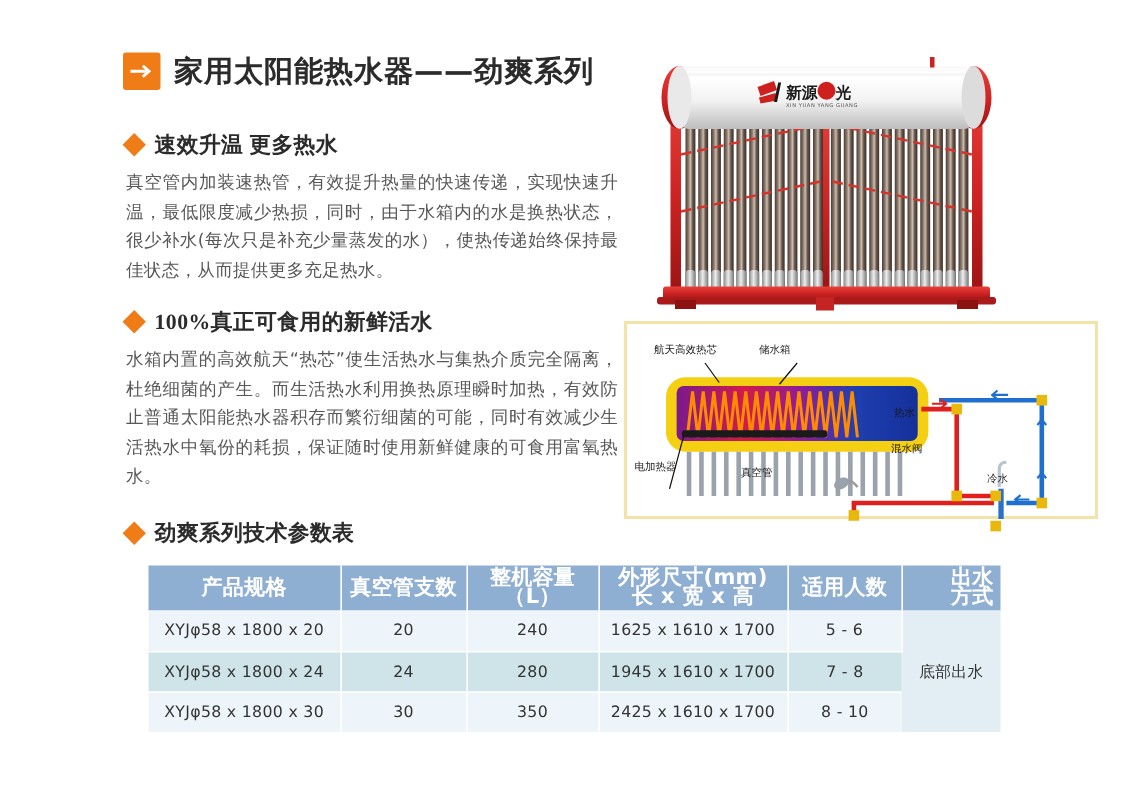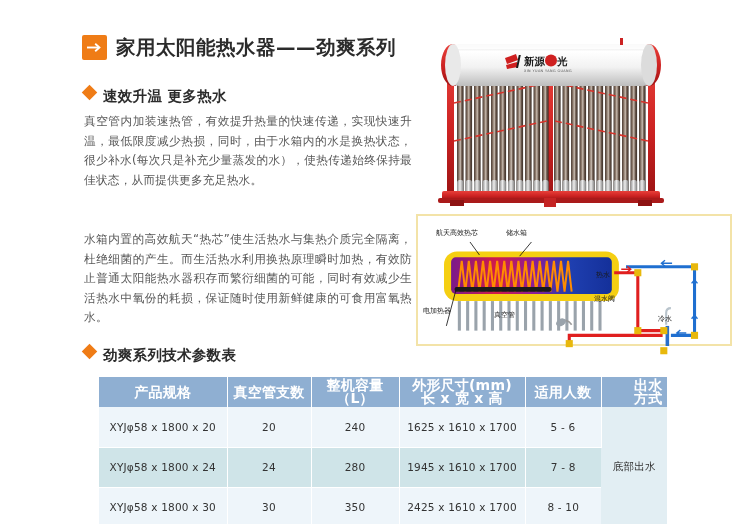--- a/index.html
+++ b/index.html
@@ -33,22 +33,23 @@
     font-size: 19.5px;
     font-weight: bold;
     color: #2b2b2b;
     letter-spacing: 0.5px;
     white-space: nowrap;
   }
 
   
   .sec-head {
     position: absolute;
-    display: flex; align-items: flex-start; gap: 8px;
+    display: flex; align-items: center; gap: 8px;
     white-space: nowrap;
+    font-family: Liberation Serif, serif;
   }
   .diamond {
     width: 11px; height: 11px;
     background: #ef7c16;
     transform: rotate(45deg);
     flex: 0 0 auto;
   }
   .sec-head-text {
     font-size: 14.5px;
     font-weight: bold;
@@ -109,21 +110,21 @@
     padding: 2px 2px;
     text-align: center;
     border-right: 1px solid #ffffff;
     line-height: 13px;
     letter-spacing: 0.2px;
   }
   .spec-table th:last-child { border-right: none; padding-left: 30px; }
   .spec-table td {
     font-size: 10.5px;
     color: #333333;
-    height: 40px;
+    height: 27px;
     text-align: center;
     border-right: 1px solid #ffffff;
     border-bottom: 1px solid #ffffff;
     letter-spacing: 0.2px;
   }
   .spec-table td:last-child { border-right: none; }
   .row-a td { background: #eef5fa; }
   .row-b td { background: #cfe4e8; }
   td.merged-cell {
     background: #e2eef3 !important;
@@ -146,20 +147,24 @@
     </span>
     <span class="main-title">家用太阳能热水器——劲爽系列</span>
   </div>
 
   <div class="sec-head" style="left:84px; top:87px;">
     <span class="diamond"></span>
     <span class="sec-head-text">速效升温 更多热水</span>
   </div>
   <div class="body-par" style="left:84px; top:112px;">真空管内加装速热管，有效提升热量的快速传递，实现快速升温，最低限度减少热损，同时，由于水箱内的水是换热状态，很少补水(每次只是补充少量蒸发的水），使热传递始终保持最佳状态，从而提供更多充足热水。</div>
 
+  <div class="sec-head" style="left:84px; top:205px;">
+    <span class="diamond"></span>
+    <span class="sec-head-text">100%真正可食用的新鲜活水</span>
+  </div>
   <div class="body-par" style="left:84px; top:230px;">水箱内置的高效航天“热芯”使生活热水与集热介质完全隔离，杜绝细菌的产生。而生活热水利用换热原理瞬时加热，有效防止普通太阳能热水器积存而繁衍细菌的可能，同时有效减少生活热水中氧份的耗损，保证随时使用新鲜健康的可食用富氧热水。</div>
 
   <div class="sec-head" style="left:84px; top:346px;">
     <span class="diamond"></span>
     <span class="sec-head-text">劲爽系列技术参数表</span>
   </div>
 
   <div class="product-photo">
     <svg class="photo-inner" viewBox="0 0 262 182" preserveAspectRatio="none">
       <defs>

